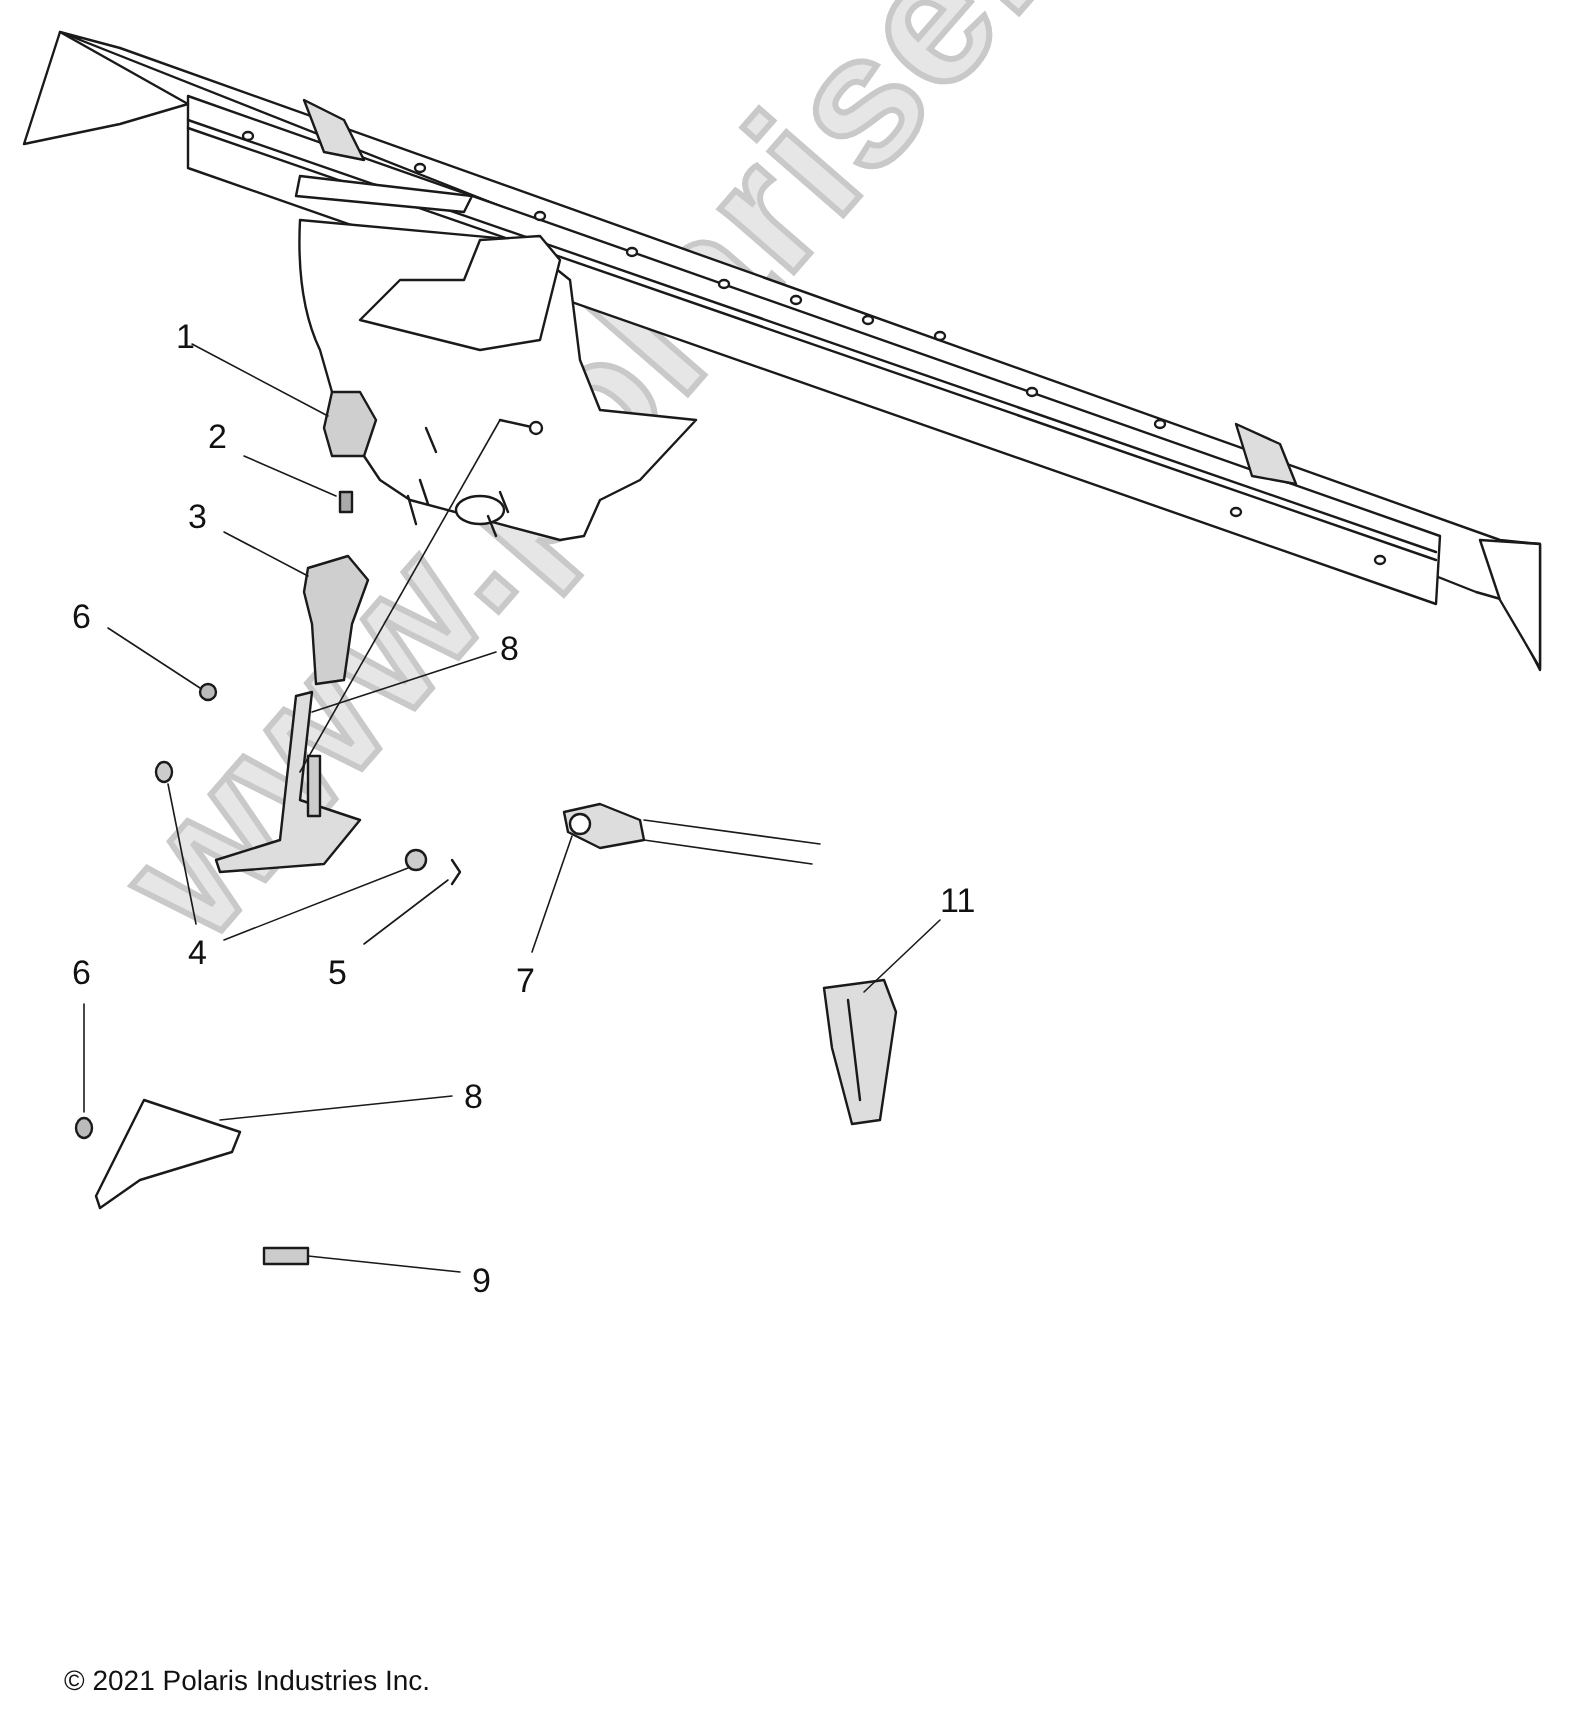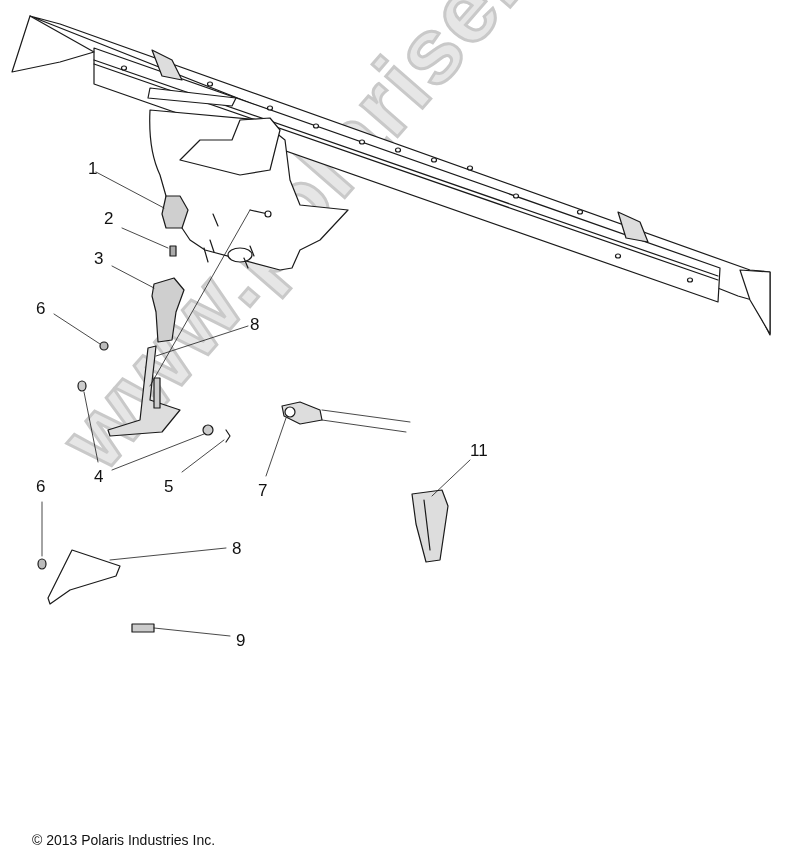--- a/index.html
+++ b/index.html
@@ -139,14 +139,14 @@
   <span class="callout" style="left:94px;top:468px">4</span>
   <span class="callout" style="left:164px;top:478px">5</span>
   <span class="callout" style="left:36px;top:300px">6</span>
   <span class="callout" style="left:36px;top:478px">6</span>
   <span class="callout" style="left:258px;top:482px">7</span>
   <span class="callout" style="left:232px;top:540px">8</span>
   <span class="callout" style="left:236px;top:632px">9</span>
   <span class="callout" style="left:250px;top:316px">8</span>
   <span class="callout" style="left:470px;top:442px">11</span>
 
-  <div class="copyright">© 2013 Polaris Industries Inc.</div>
+  <div class="copyright">© 2021 Polaris Industries Inc.</div>
 </div>
 
 </body></html>

